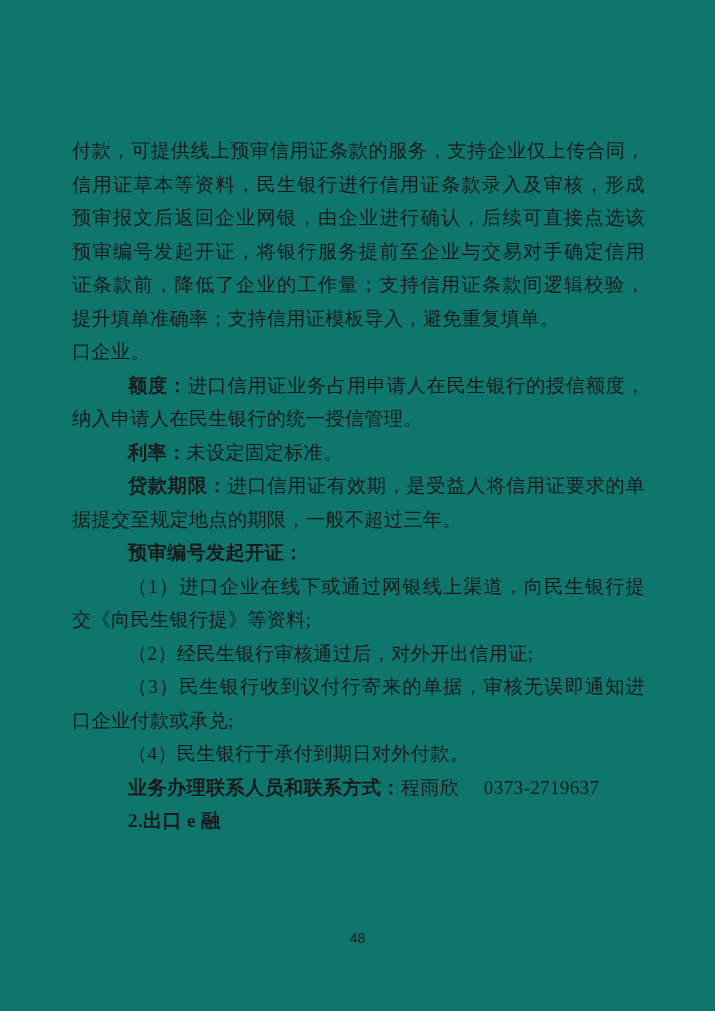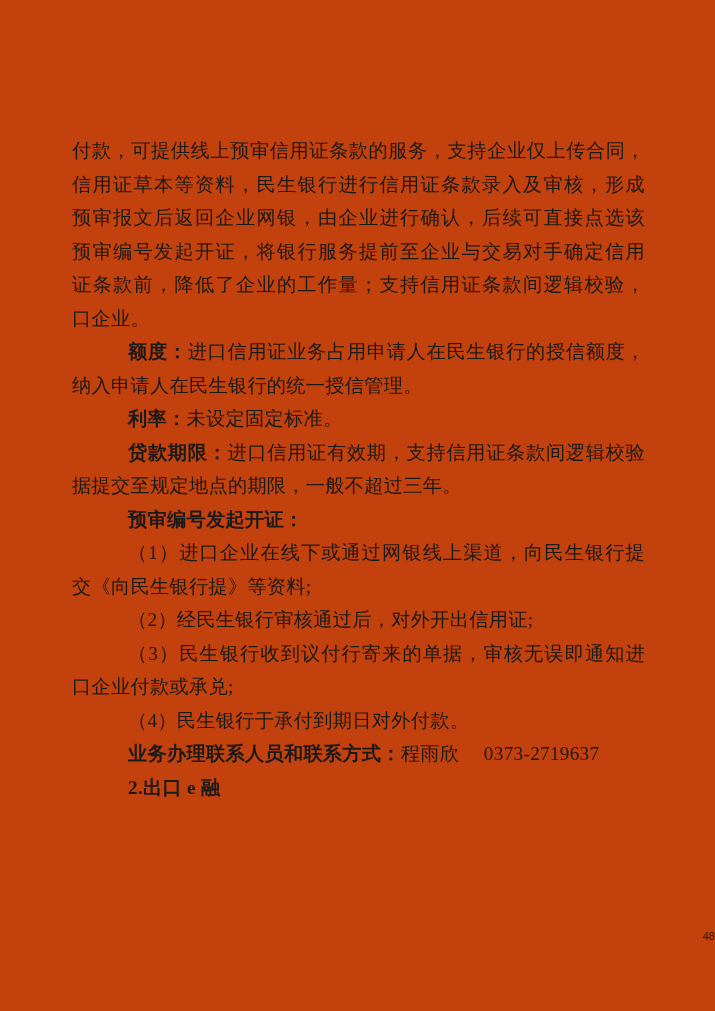--- a/index.html
+++ b/index.html
@@ -4,21 +4,21 @@
 <style>
   html, body {
     margin: 0;
     padding: 0;
     background: #ffffff;
   }
   .page {
     position: relative;
     width: 715px;
     height: 1011px;
-    background: #c2410c;
+    background: #0f766e;
     overflow: hidden;
     font-family: "Liberation Serif", "DejaVu Serif", serif;
     color: #1a1a1a;
   }
   .doc {
     position: absolute;
     left: 72px;
     top: 134px;
     width: 573px;
   }
@@ -41,41 +41,42 @@
     padding-left: 56px;
   }
   .b {
     font-weight: 700;
   }
   .pagenum {
     position: absolute;
     top: 930px;
     left: 0;
     width: 100%;
-    text-align: right;
+    text-align: center;
     font-family: "Liberation Sans", "DejaVu Sans", sans-serif;
-    font-size: 11px;
+    font-size: 14px;
     color: #1a1a1a;
   }
 </style>
 </head>
 <body>
 
 <div class="page">
   <div class="doc">
       <div class="line full"><span>付款，可提供线上预审信用证条款的服务，支持企业仅上传合同，</span></div>
       <div class="line full"><span>信用证草本等资料，民生银行进行信用证条款录入及审核，形成</span></div>
       <div class="line full"><span>预审报文后返回企业网银，由企业进行确认，后续可直接点选该</span></div>
       <div class="line full"><span>预审编号发起开证，将银行服务提前至企业与交易对手确定信用</span></div>
       <div class="line full"><span>证条款前，降低了企业的工作量；支持信用证条款间逻辑校验，</span></div>
+      <div class="line"><span>提升填单准确率；支持信用证模板导入，避免重复填单。</span></div>
       <div class="line"><span>口企业。</span></div>
       <div class="line indent full"><span class="b">额度：</span><span>进口信用证业务占用申请人在民生银行的授信额度，</span></div>
       <div class="line"><span>纳入申请人在民生银行的统一授信管理。</span></div>
       <div class="line indent"><span class="b">利率：</span><span>未设定固定标准。</span></div>
-      <div class="line indent full"><span class="b">贷款期限：</span><span>进口信用证有效期，支持信用证条款间逻辑校验</span></div>
+      <div class="line indent full"><span class="b">贷款期限：</span><span>进口信用证有效期，是受益人将信用证要求的单</span></div>
       <div class="line"><span>据提交至规定地点的期限，一般不超过三年。</span></div>
       <div class="line indent"><span class="b">预审编号发起开证：</span></div>
       <div class="line indent full"><span>（1）进口企业在线下或通过网银线上渠道，向民生银行提</span></div>
       <div class="line"><span>交《向民生银行提》等资料;</span></div>
       <div class="line indent"><span>（2）经民生银行审核通过后，对外开出信用证;</span></div>
       <div class="line indent full"><span>（3）民生银行收到议付行寄来的单据，审核无误即通知进</span></div>
       <div class="line"><span>口企业付款或承兑;</span></div>
       <div class="line indent"><span>（4）民生银行于承付到期日对外付款。</span></div>
       <div class="line indent"><span class="b">业务办理联系人员和联系方式：</span><span>程雨欣　 0373-2719637</span></div>
       <div class="line indent"><span class="b">2.出口 e 融</span></div>

